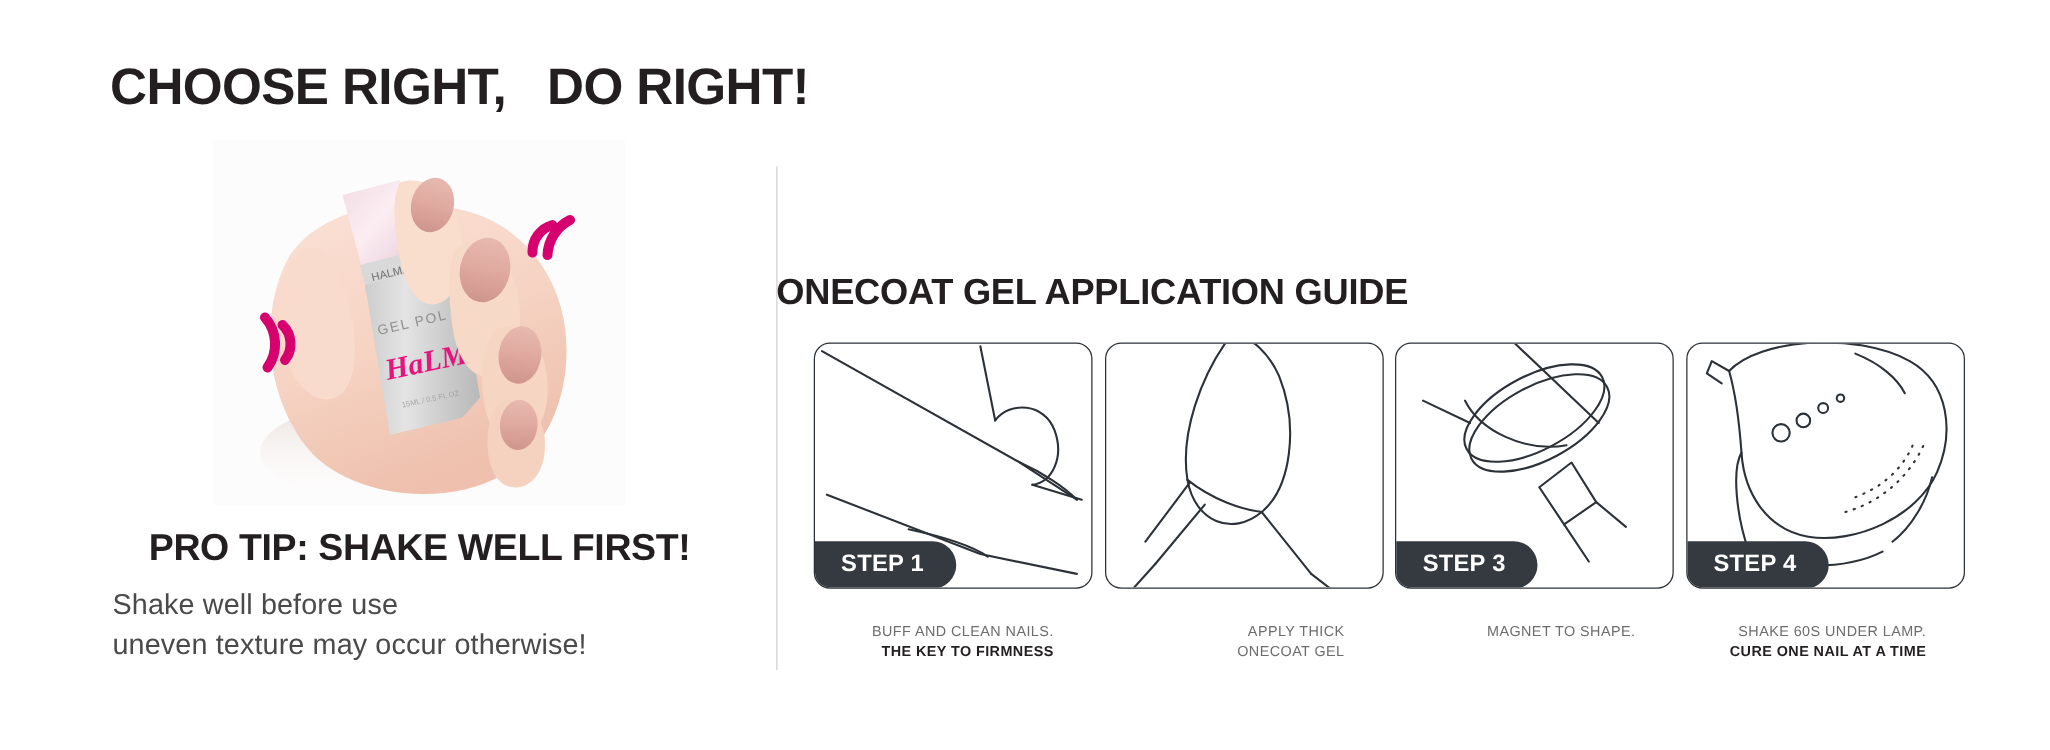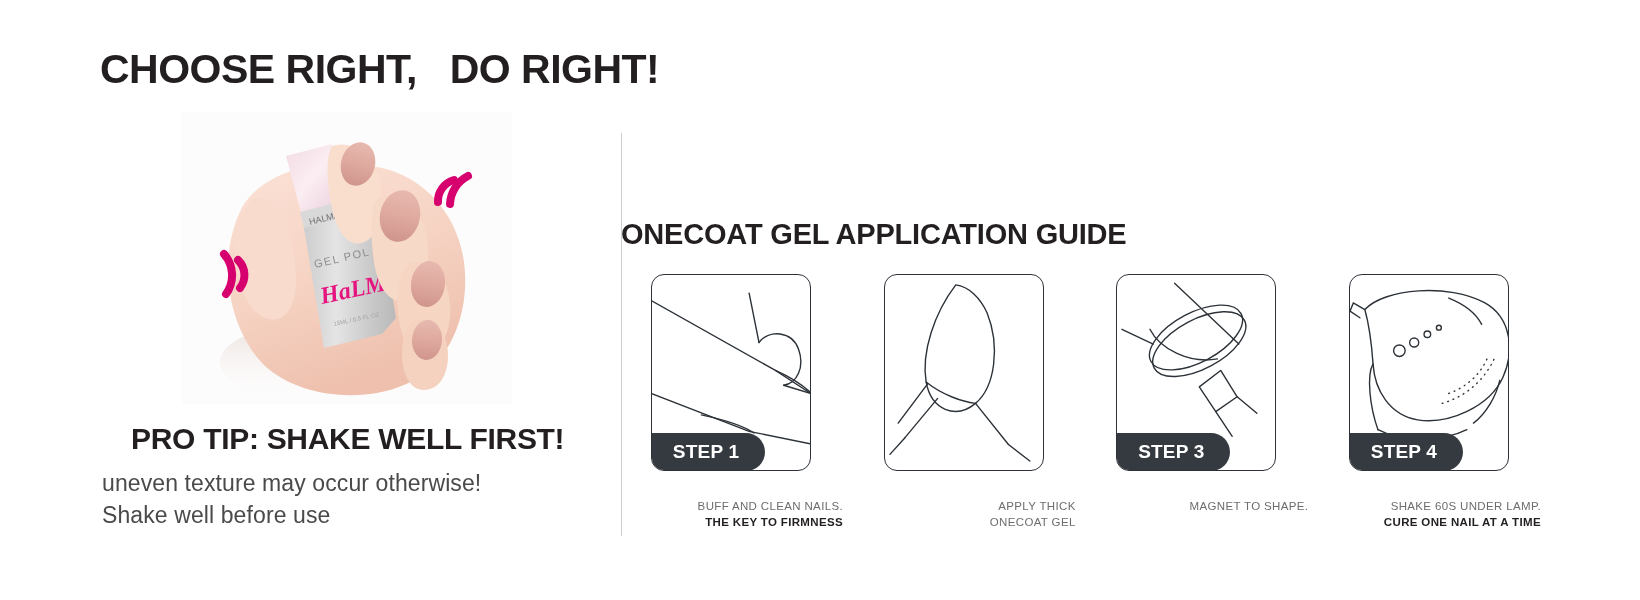--- a/index.html
+++ b/index.html
@@ -5,21 +5,21 @@
   * { box-sizing: border-box; margin: 0; padding: 0; }
   html, body {
     width: 1640px; height: 600px;
     background: #ffffff;
     font-family: "Liberation Sans", sans-serif;
     overflow: hidden;
   }
   .banner { position: relative; width: 1640px; height: 600px; background: #fff; }
 
   
-  .left-col { position: absolute; left: 12px; top: 0; width: 712px; height: 600px; border-radius: 15px; }
+  .left-col { position: absolute; left: 0; top: 0; width: 712px; height: 600px; border-radius: 15px; }
 
   .main-heading {
     position: absolute; left: 88px; top: 46px;
     font-size: 41px; font-weight: 700; letter-spacing: -0.5px;
     color: #231f20; white-space: pre;
   }
 
   .product-photo {
     position: absolute; left: 170px; top: 112px;
     width: 330px; height: 292px;
@@ -60,21 +60,21 @@
 
   .steps-row {
     position: absolute; left: 30px; top: 274px;
     width: 890px; height: 260px;
     display: flex; justify-content: space-between;
   }
   .step { width: 192px; position: relative; }
 
   .card {
     position: relative;
-    width: 160px; height: 197px;
+    width: 223px; height: 197px;
     border: 1.6px solid #2c3238;
     border-radius: 13px;
     overflow: hidden;
     background: #fff;
   }
   .card svg { display: block; width: 100%; height: 100%; }
 
   .step-badge {
     position: absolute; left: -1px; bottom: -1px;
     height: 38px; min-width: 114px;
@@ -180,22 +180,22 @@
 
         <g stroke="#d6006e" stroke-width="8" fill="none" stroke-linecap="round">
           <path d="M58 176 A21 21 0 0 0 56 148"></path>
           <path d="M44 182 A32 32 0 0 0 42 142"></path>
         </g>
       </svg>
     </div>
 
     <div class="pro-tip">PRO TIP: SHAKE WELL FIRST!</div>
     <div class="tip-body">
+      <div>Shake well before use</div>
       <div>uneven texture may occur otherwise!</div>
-      <div>Shake well before use</div>
     </div>
   </div>
 
   <div class="divider"></div>
 
   <div class="right-col">
     <div class="guide-title">ONECOAT GEL APPLICATION GUIDE</div>
 
     <div class="steps-row">
 

